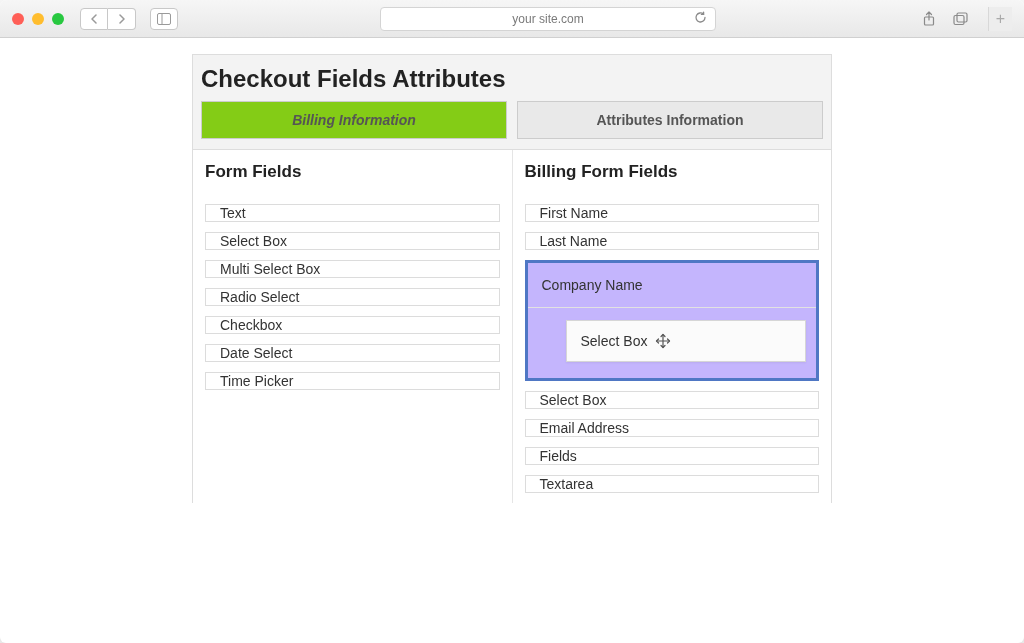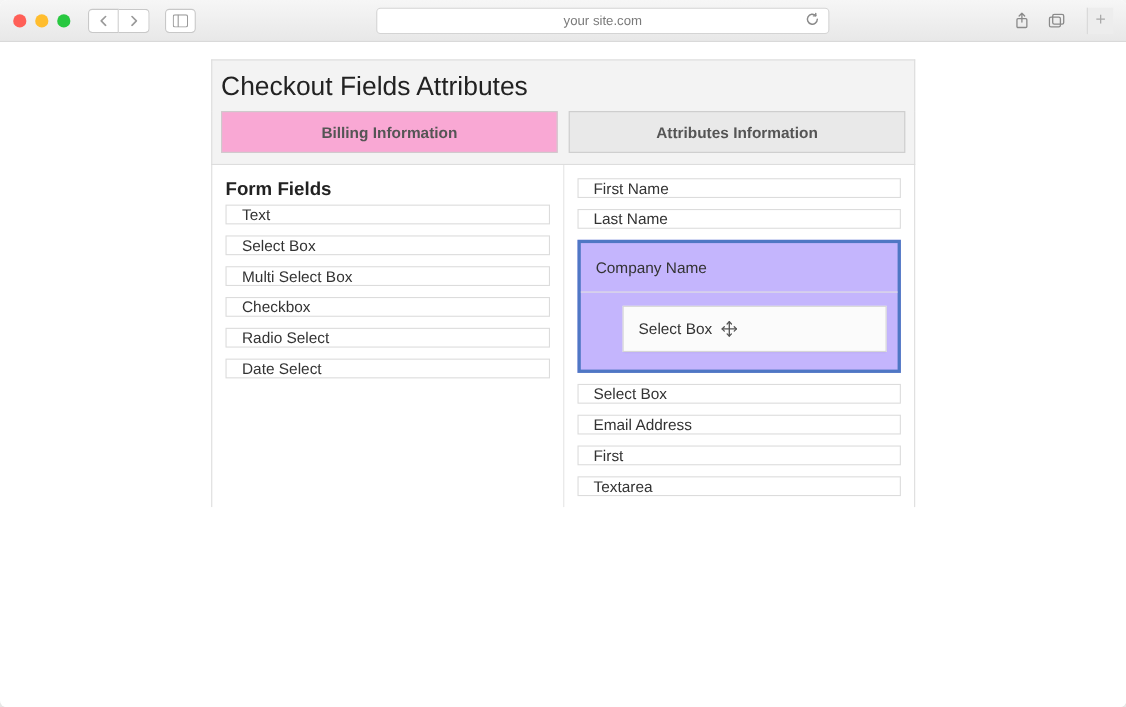--- a/index.html
+++ b/index.html
@@ -44,21 +44,21 @@
     .navbtn:first-child{ border-radius:4px 0 0 4px;}
     .navbtn:last-child{ border-radius:0 4px 4px 0; border-left:none;}
     .sidebarbtn{
       width:28px; height:22px; border:1px solid #c8c8c8; background:#fff;border-radius:4px;
       margin-left:6px;display:flex;align-items:center;justify-content:center;color:#8a8a8a;
     }
     .addr {
       flex:1; display:flex; justify-content:center;
     }
     .addrfield{
-      width:412px; height:24px; border:1px solid #d4d4d4; border-radius:4px;
+      width:336px; height:24px; border:1px solid #d4d4d4; border-radius:4px;
       background:#fff; display:flex; align-items:center; justify-content:center;
       font-size:12px; color:#7a7a7a; position:relative;
     }
     .addrfield .reload{ position:absolute; right:8px; color:#8a8a8a; font-size:13px;}
     .righticons{ display:flex; gap:10px; align-items:center; color:#8a8a8a;}
     .sqicon{
       width:22px;height:22px;display:flex;align-items:center;justify-content:center;font-size:14px;
     }
     .plusbox{
       width:24px;height:24px;border-left:1px solid #d8d8d8;
@@ -71,21 +71,21 @@
       padding: 16px 0 0 0;
       height: calc(100% - 38px);
       overflow: hidden;
     }
     .content {
       margin: 0 auto;
       width: 640px;
     }
     .page-title{
       font-size: 24px;
-      font-weight: 400;
+      font-weight: 700;
       color: #222;
       padding: 2px 0 8px 0;
     }
     .titlebar-area{
       background: #f3f3f3;
       border: 1px solid #ddd;
       border-bottom: none;
       padding: 8px 8px 0 8px;
     }
     .tabs {
@@ -101,43 +101,44 @@
       flex:1;
       text-align:center;
       padding: 10px 8px;
       background: #e9e9e9;
       border: 1px solid #ccc;
       font-weight: 700;
       color: #555;
       font-size: 14px;
     }
     .tab.active {
-      background: #f9a8d4;
+      background: #84cc16;
       position: relative;
+      font-style: italic;
     }
     
     .tabs-wrap {
       background:#f3f3f3;
     }
 
     .columns {
       display:flex;
       border-left:1px solid #ddd;
       border-right:1px solid #ddd;
     }
     .col {
       flex:1;
       padding: 12px 12px 0 12px;
     }
     .col + .col { border-left:1px solid #e5e5e5;}
     .col h3{
       font-size: 17px;
       font-weight: 700;
       color:#222;
-      margin-bottom: 4px;
+      margin-bottom: 22px;
     }
     .item {
       border:1px solid #dcdcdc;
       background:#fff;
       padding: 0 14px;
       margin-bottom: 10px;
       font-size: 14px;
       color:#333;
       cursor: grab;
     }
@@ -244,26 +245,28 @@
           </div>
         </div>
       </div>
 
       <div class="columns">
         <div class="col">
           <h3>Form Fields</h3>
           <div class="item"><span>Text</span></div>
           <div class="item"><span>Select Box</span></div>
           <div class="item"><span>Multi Select Box</span></div>
+          <div class="item"><span>Radio Select</span></div>
           <div class="item"><span>Checkbox</span></div>
-          <div class="item"><span>Radio Select</span></div>
           <div class="item"><span>Date Select</span></div>
+          <div class="item"><span>Time Picker</span></div>
         </div>
 
         <div class="col">
+          <h3>Billing Form Fields</h3>
 
           <div class="item"><span>First Name</span></div>
           <div class="item"><span>Last Name</span></div>
 
           <div class="dropzone">
             <div class="drop-head">Company Name</div>
             <div class="inner">
               <div class="dragging">
                 <span>Select Box</span>
                 <span class="move-cursor">
@@ -276,20 +279,20 @@
                       <path d="M12.5 6 L14.5 8 L12.5 10"></path>
                     </g>
                   </svg>
                 </span>
               </div>
             </div>
           </div>
 
           <div class="item"><span>Select Box</span></div>
           <div class="item"><span>Email Address</span></div>
-          <div class="item"><span>First</span></div>
+          <div class="item"><span>Fields</span></div>
           <div class="item"><span>Textarea</span></div>
         </div>
       </div>
 
     </div>
   </div>
 </div>
 
 </body></html>

